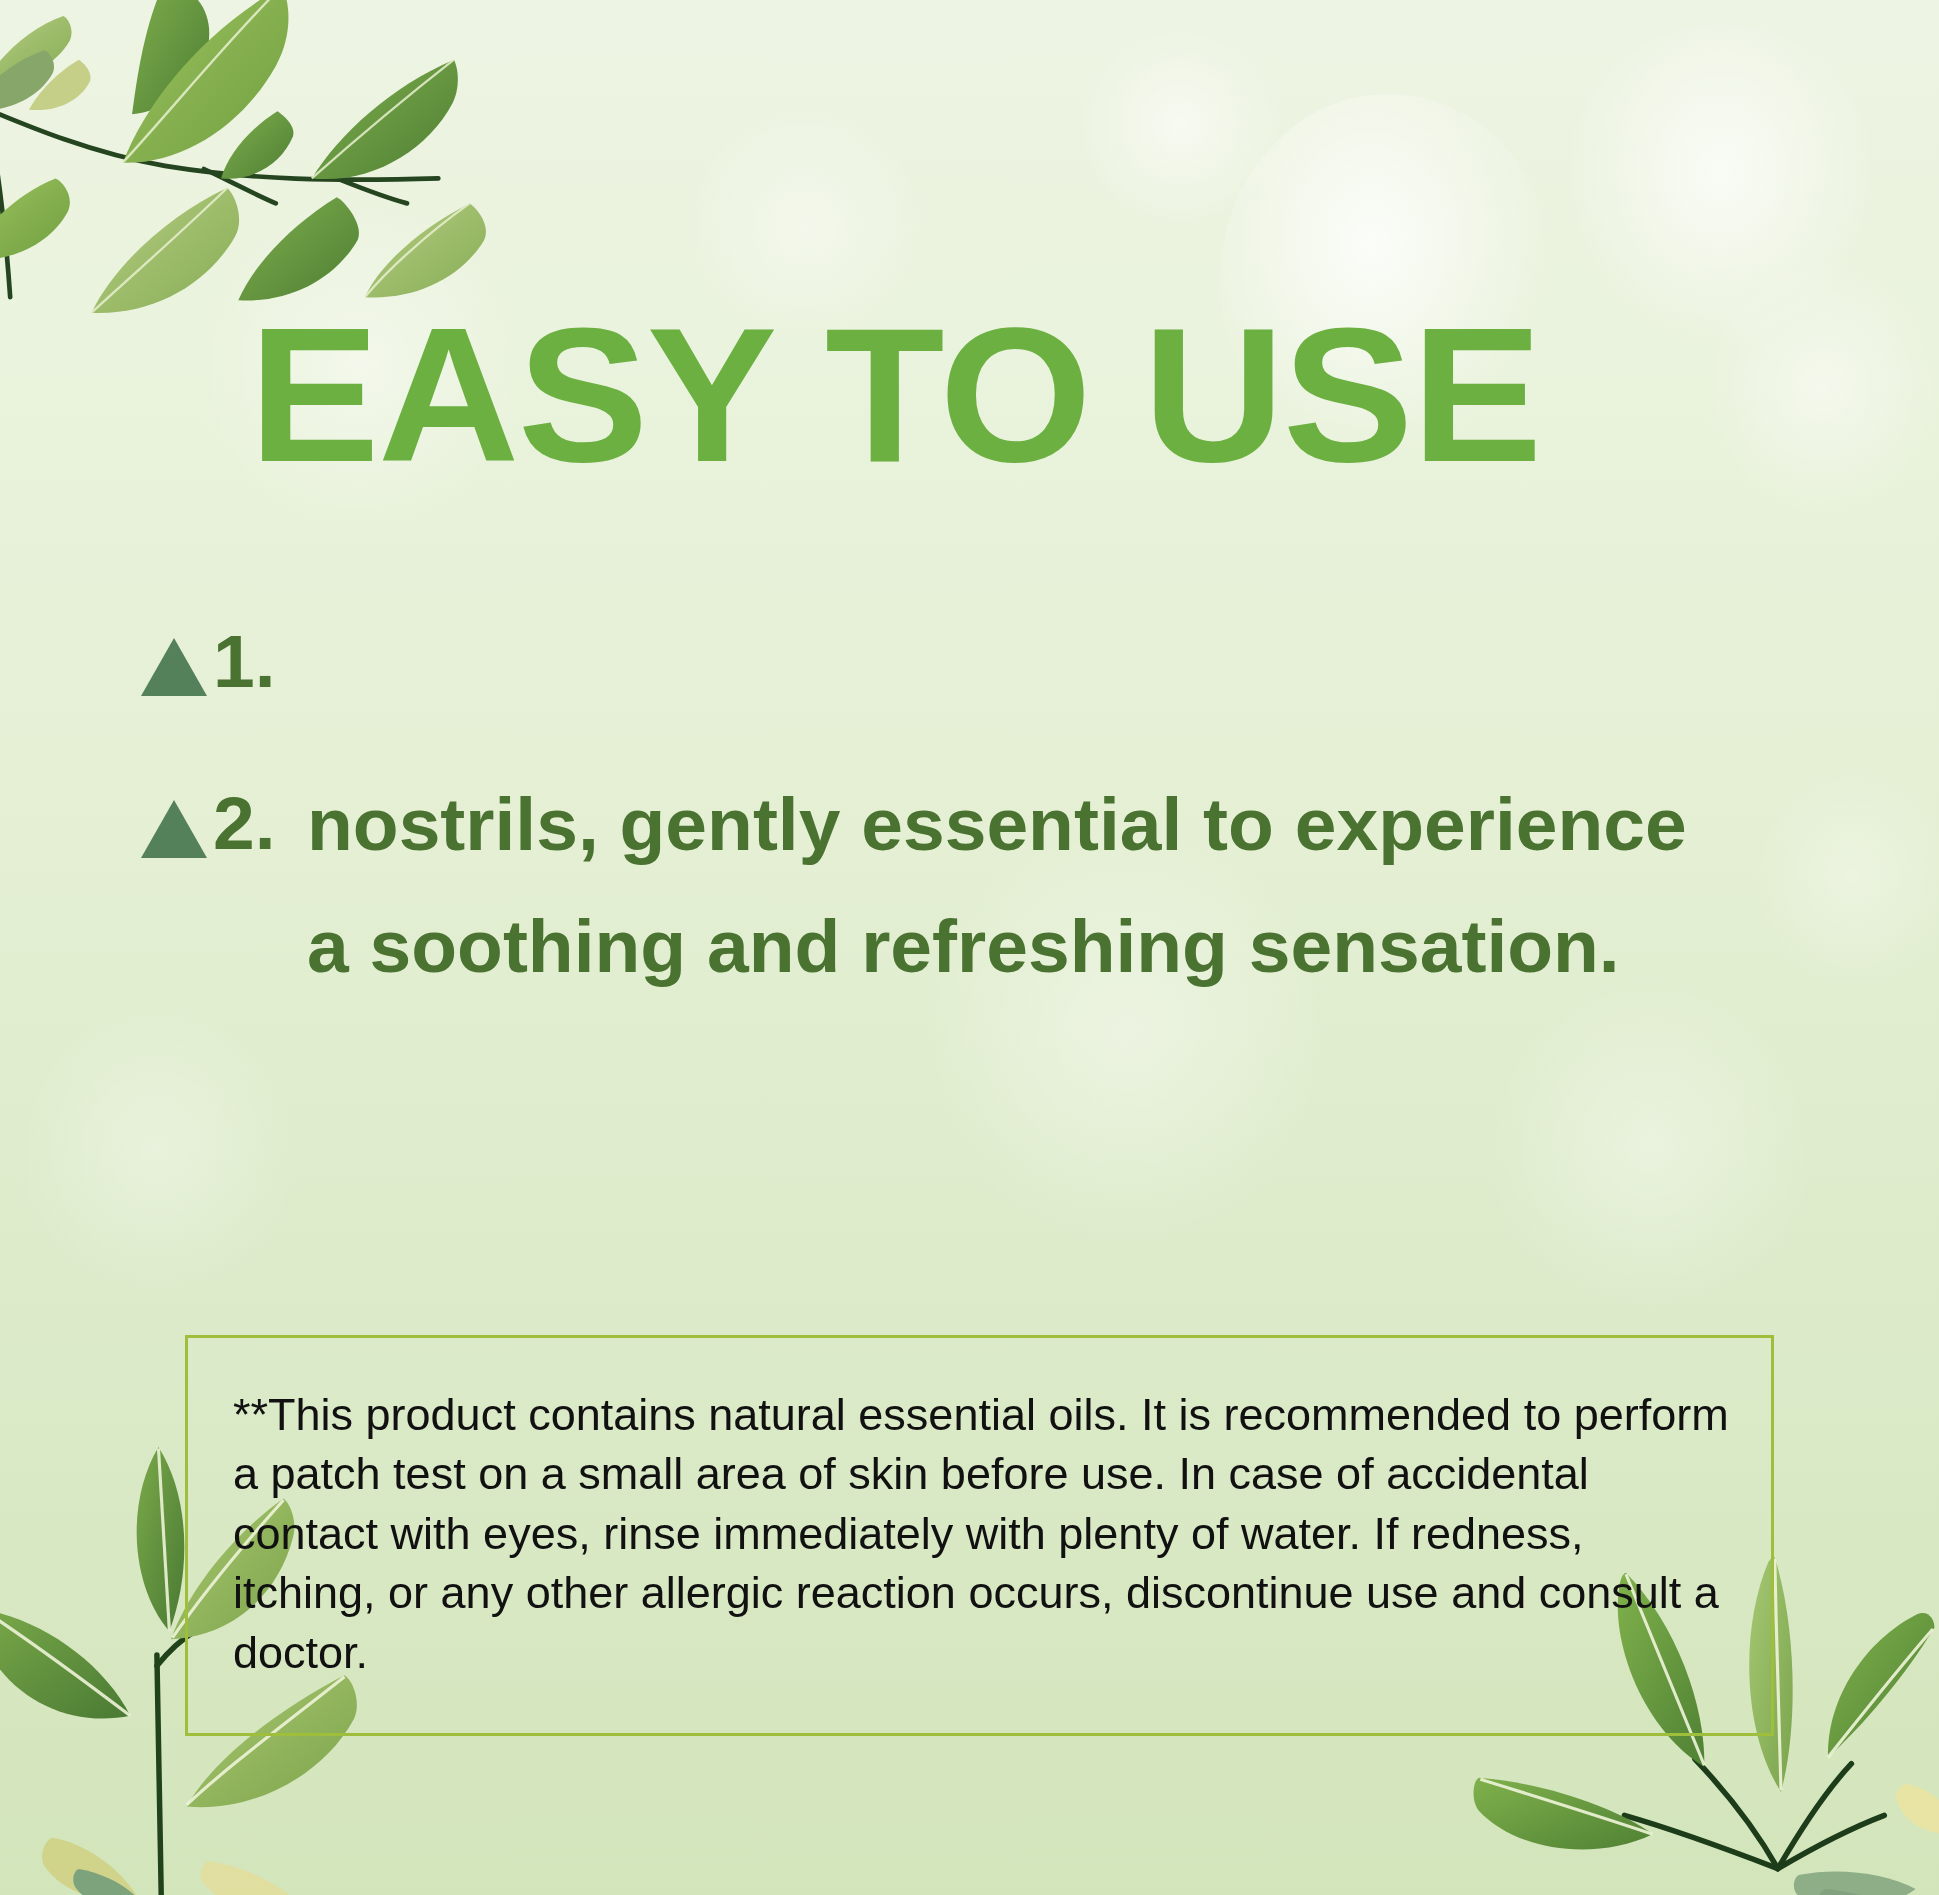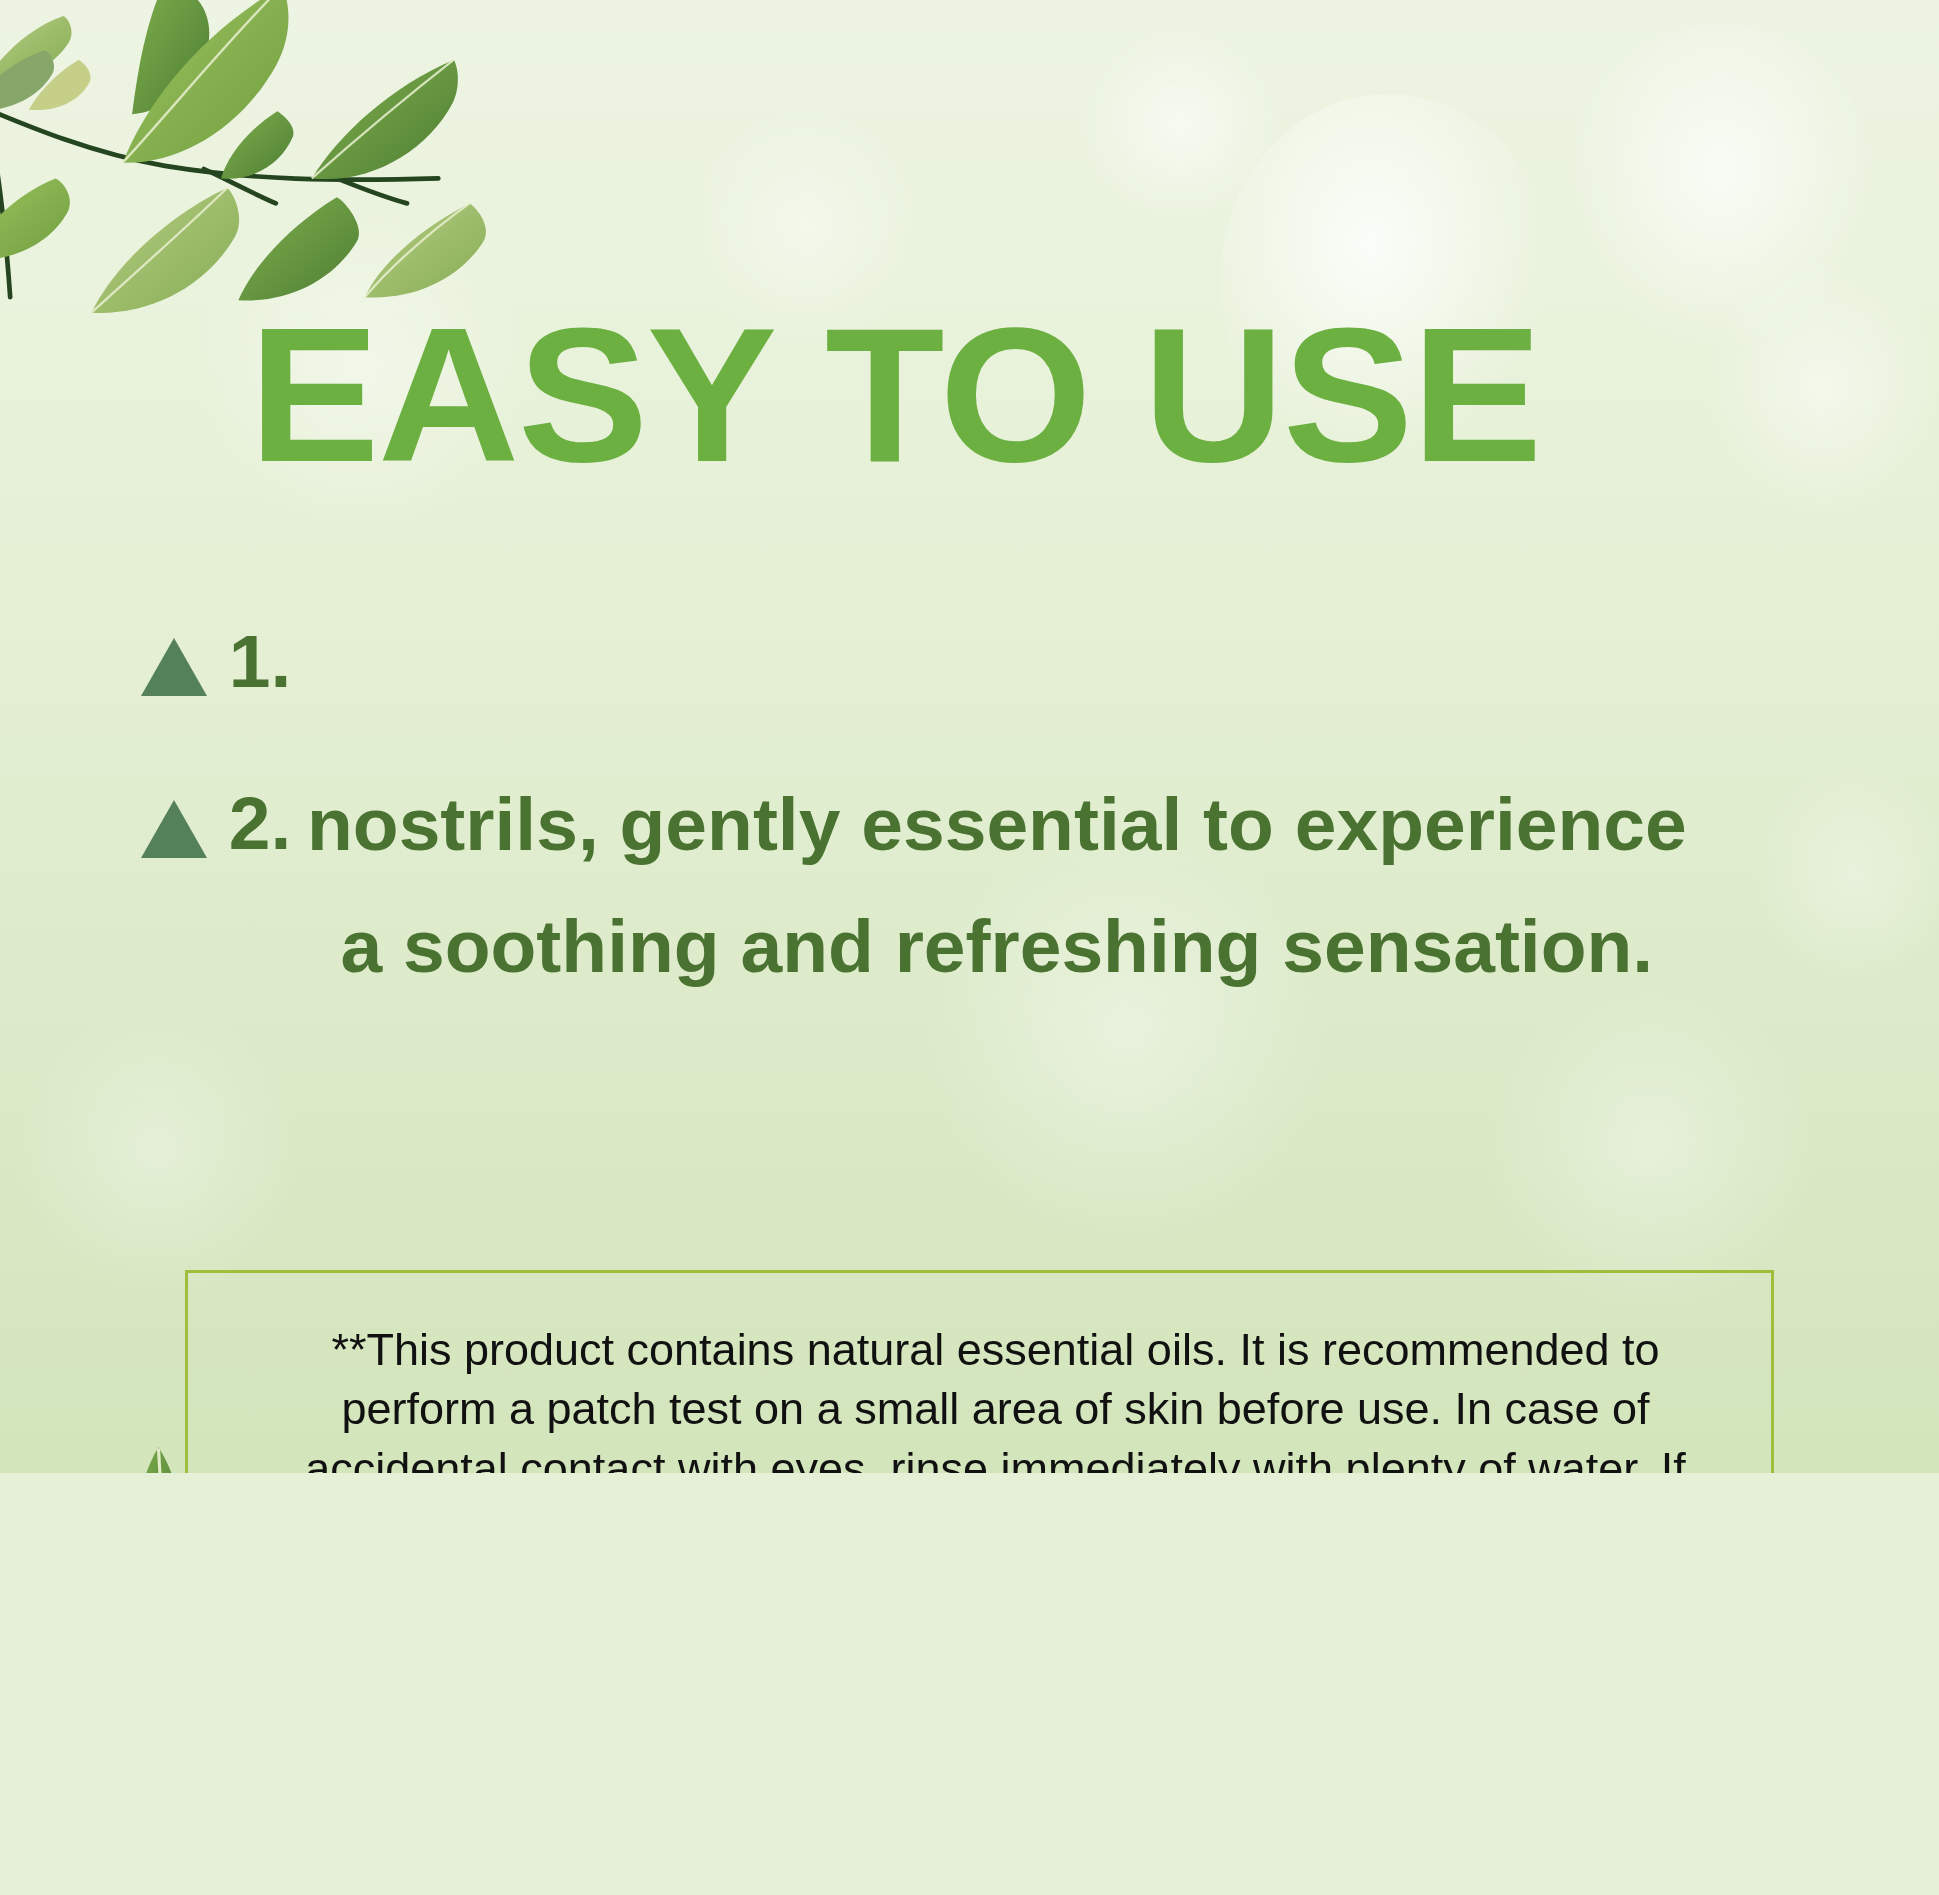--- a/index.html
+++ b/index.html
@@ -2,24 +2,23 @@
 <html style="font-size:12.5px"><head>
 <meta charset="utf-8">
 <style>
   html,body{margin:0;padding:0;}
   body{
     width:1940px;height:1895px;overflow:hidden;
     font-family:"Liberation Sans",sans-serif;
     background:#e6f0d6;
   }
   #poster{
-    position:relative;width:1940px;height:1473px;overflow:hidden;
+    position:relative;width:1940px;height:1895px;overflow:hidden;
     background:
       linear-gradient(180deg,#edf4e3 0%,#eaf3dd 18%,#e4efd3 45%,#dbeac8 72%,#d3e5bb 100%);
-    text-align: center;
   }
 
   
   .bokeh{position:absolute;border-radius:50%;pointer-events:none;}
   .b1{left:1220px;top:94px;width:336px;height:375px;
       background:radial-gradient(ellipse at 45% 40%,rgba(255,255,255,.82),rgba(255,255,255,0) 68%);}
   .b2{left:1564px;top:23.5px;width:313px;height:329px;
       background:radial-gradient(ellipse at 50% 45%,rgba(255,255,255,.70),rgba(255,255,255,0) 70%);}
   .b3{left:1079px;top:23.5px;width:203px;height:203px;
       background:radial-gradient(ellipse at 50% 50%,rgba(255,255,255,.55),rgba(255,255,255,0) 70%);}
@@ -76,25 +75,24 @@
   .stext{
     font-size:75px;line-height:1.18;font-weight:700;
     color:#4a7231;
     max-width:1525px;
   }
   .stext .ln{display:block;margin-bottom:33px;}
   .stext .ln:last-child{margin-bottom:0;}
 
   
   #disclaimer{
-    position:absolute;left:185px;top:1270px;
+    position:absolute;left:185px;top:1335px;
     width:1589px;height:401px;
     border:3.1px solid #9fbe3c;
     box-sizing:border-box;
-    padding-left:28px;
   }
   #disclaimer p{
     margin:0;padding:47px 41px 0 45px;
     font-size:45px;line-height:1.32;
     color:#111111;
     font-family:"Liberation Sans",sans-serif;
   }
 </style>
 </head>
 <body>

